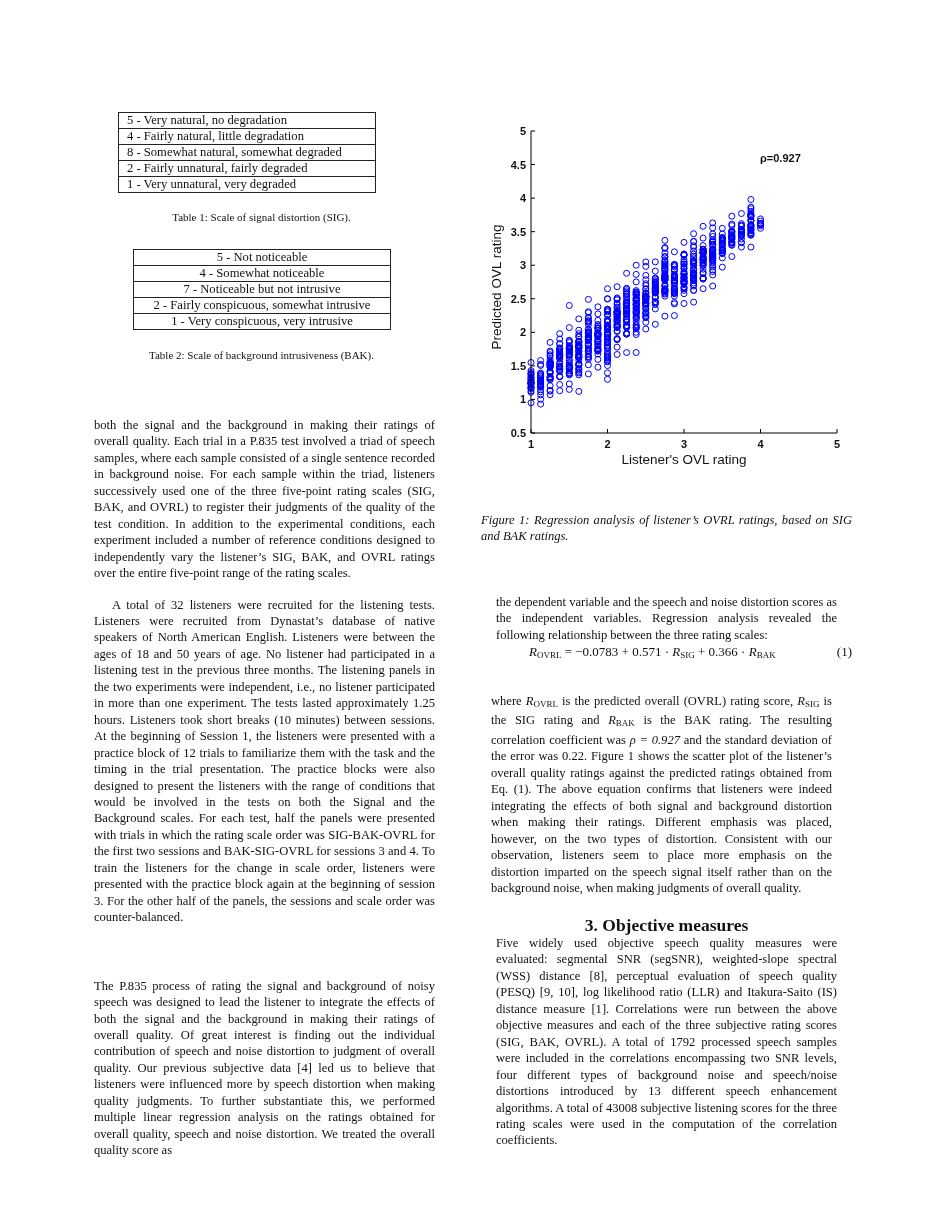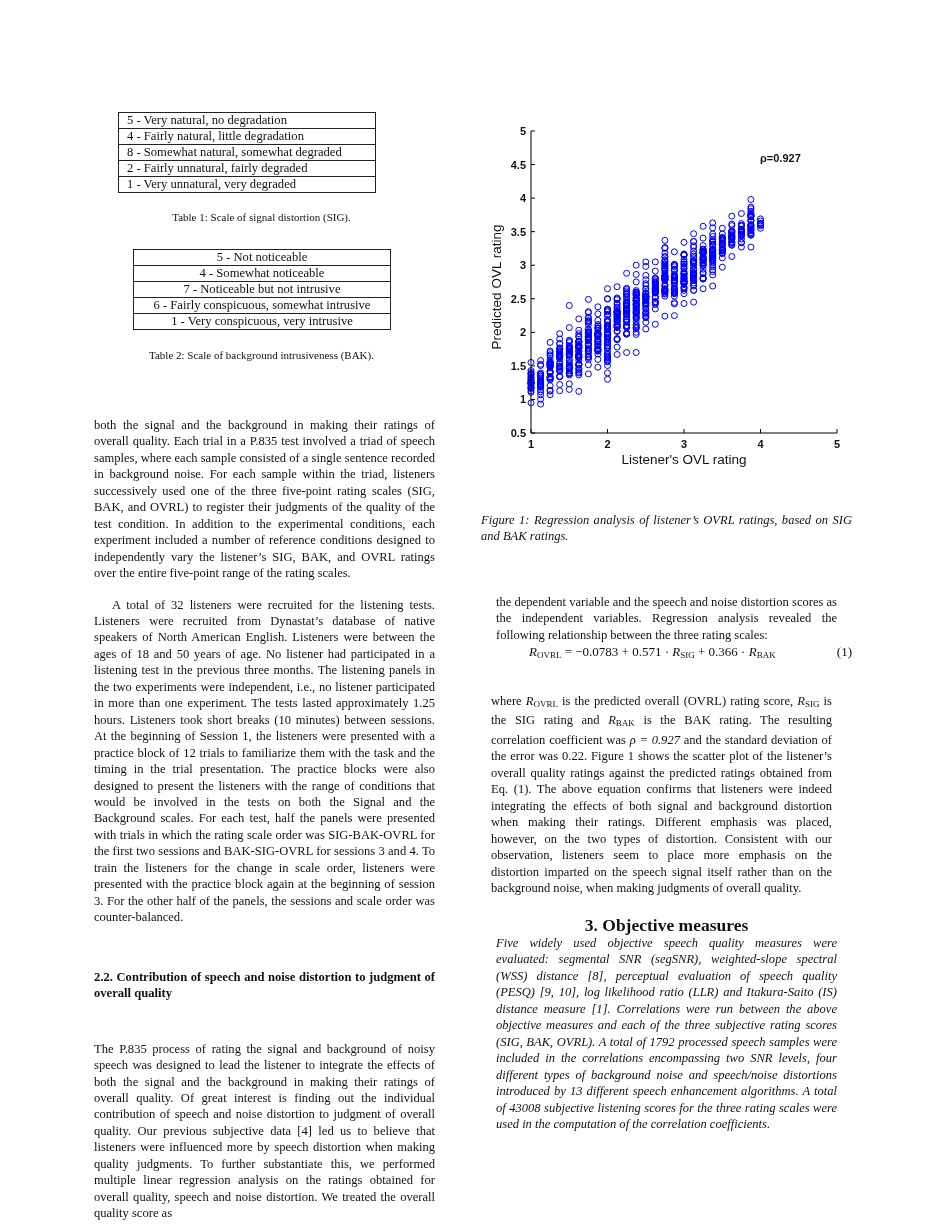--- a/index.html
+++ b/index.html
@@ -80,34 +80,33 @@
       <tr>
         <td style="width:240px">5 - Not noticeable</td>
       </tr>
   <tr>
         <td>4 - Somewhat noticeable</td>
       </tr>
   <tr>
         <td>7 - Noticeable but not intrusive</td>
       </tr>
   <tr>
-        <td>6 - Fairly conspicuous, somewhat intrusive</td>
+        <td>2 - Fairly conspicuous, somewhat intrusive</td>
       </tr>
   <tr>
         <td>1 - Very conspicuous, very intrusive</td>
       </tr>
 </tbody>
   </table>
 <div class="caption" style="left:100px; top:349px; width:323px;">Table 2: Scale of background intrusiveness (BAK).</div>
 
 <div class="col" style="left:79px; top:402px;">
   <p>both the signal and the background in making their ratings of overall quality. Each trial in a P.835 test involved a triad of speech samples, where each sample consisted of a single sentence recorded in background noise. For each sample within the triad, listeners successively used one of the three five-point rating scales (SIG, BAK, and OVRL) to register their judgments of the quality of the test condition. In addition to the experimental conditions, each experiment included a number of reference conditions designed to independently vary the listener’s SIG, BAK, and OVRL ratings over the entire five-point range of the rating scales.</p>
   <p class="indent">A total of 32 listeners were recruited for the listening tests. Listeners were recruited from Dynastat’s database of native speakers of North American English. Listeners were between the ages of 18 and 50 years of age. No listener had participated in a listening test in the previous three months. The listening panels in the two experiments were independent, i.e., no listener participated in more than one experiment. The tests lasted approximately 1.25 hours. Listeners took short breaks (10 minutes) between sessions. At the beginning of Session 1, the listeners were presented with a practice block of 12 trials to familiarize them with the task and the timing in the trial presentation. The practice blocks were also designed to present the listeners with the range of conditions that would be involved in the tests on both the Signal and the Background scales. For each test, half the panels were presented with trials in which the rating scale order was SIG-BAK-OVRL for the first two sessions and BAK-SIG-OVRL for sessions 3 and 4. To train the listeners for the change in scale order, listeners were presented with the practice block again at the beginning of session 3. For the other half of the panels, the sessions and scale order was counter-balanced.</p>
   <div style="height:13px"></div>
-  <p class="subhead">2.2.  Contribution of speech and noise distortion to judgment of overall quality</p>
   <div style="height:9px"></div>
   <p>The P.835 process of rating the signal and background of noisy speech was designed to lead the listener to integrate the effects of both the signal and the background in making their ratings of overall quality. Of great interest is finding out the individual contribution of speech and noise distortion to judgment of overall quality. Our previous subjective data [4] led us to believe that listeners were influenced more by speech distortion when making quality judgments. To further substantiate this, we performed multiple linear regression analysis on the ratings obtained for overall quality, speech and noise distortion. We treated the overall quality score as</p>
 </div>
 
 <div class="chart">
   <svg id="chart-svg" width="370" height="350" viewBox="0 0 370 350">
     <g id="points">
         <circle cx="45.0" cy="282.8" r="3" fill="none" stroke="#0000ff" stroke-width="1"></circle>
         <circle cx="45.0" cy="242.5" r="3" fill="none" stroke="#0000ff" stroke-width="1"></circle>
         <circle cx="45.0" cy="266.6" r="3" fill="none" stroke="#0000ff" stroke-width="1"></circle>
@@ -1092,15 +1091,15 @@
   </span>
   <span class="eq-num">(1)</span>
 </div>
 
 <div class="col" style="left:476px; top:678px;">
   <p><span>where </span><span class="it">R</span><span class="sub">OVRL</span><span> is the predicted overall (OVRL) rating score, </span><span class="it">R</span><span class="sub">SIG</span><span> is the SIG rating and </span><span class="it">R</span><span class="sub">BAK</span><span> is the BAK rating. The resulting correlation coefficient was </span><span class="it">ρ = 0.927</span><span> and the standard deviation of the error was 0.22. Figure 1 shows the scatter plot of the listener’s overall quality ratings against the predicted ratings obtained from Eq. (1). The above equation confirms that listeners were indeed integrating the effects of both signal and background distortion when making their ratings. Different emphasis was placed, however, on the two types of distortion. Consistent with our observation, listeners seem to place more emphasis on the distortion imparted on the speech signal itself rather than on the background noise, when making judgments of overall quality.</span></p>
 </div>
 
 <div class="sechead" style="left:481px; top:888px;margin-top:27px;">3.  Objective measures</div>
 
-<div class="col" style="left:481px; top:920px;font-style:italic;">
+<div class="col" style="left:481px; top:920px;">
   <p>Five widely used objective speech quality measures were evaluated: segmental SNR (segSNR), weighted-slope spectral (WSS) distance [8], perceptual evaluation of speech quality (PESQ) [9, 10], log likelihood ratio (LLR) and Itakura-Saito (IS) distance measure [1]. Correlations were run between the above objective measures and each of the three subjective rating scores (SIG, BAK, OVRL). A total of 1792 processed speech samples were included in the correlations encompassing two SNR levels, four different types of background noise and speech/noise distortions introduced by 13 different speech enhancement algorithms. A total of 43008 subjective listening scores for the three rating scales were used in the computation of the correlation coefficients.</p>
 </div>
 
 </body></html>

